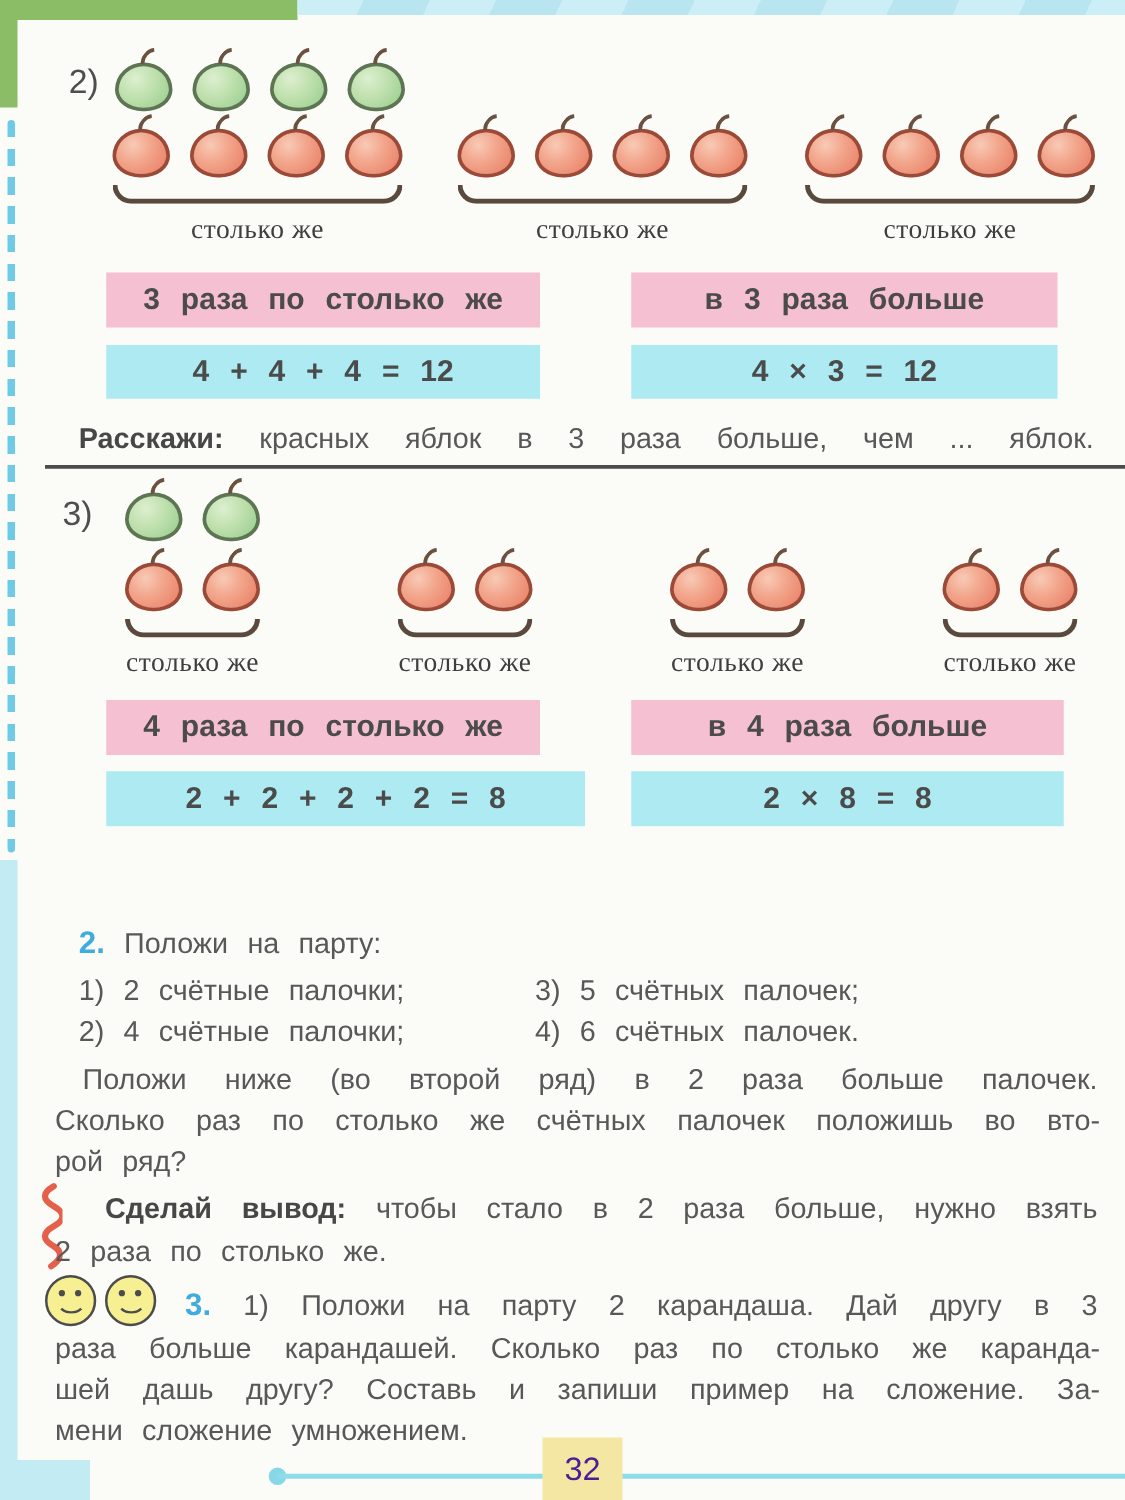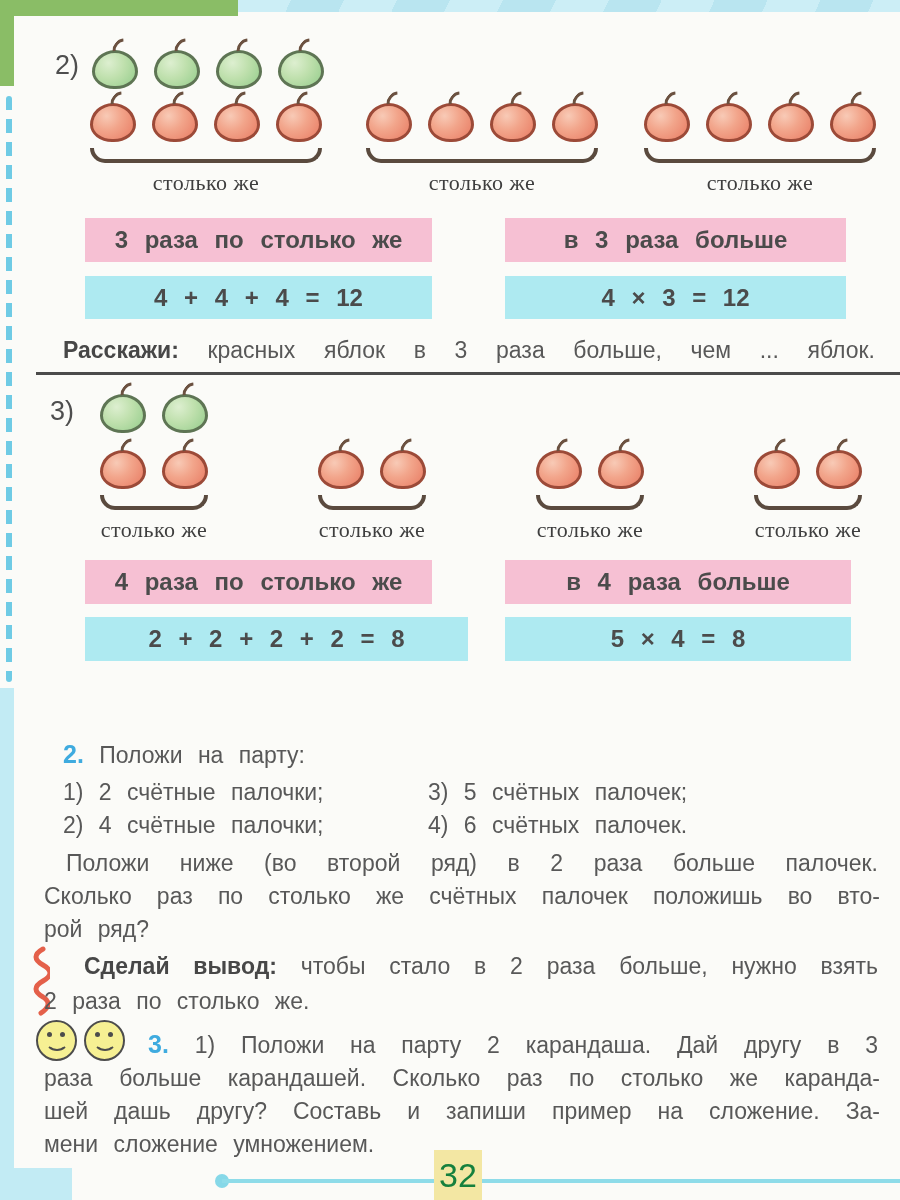--- a/index.html
+++ b/index.html
@@ -60,23 +60,23 @@
   .smiley{position:absolute;width:41px;height:41px;border-radius:50%;
     background:#f6f093;border:2.5px solid #4c4c4c;box-sizing:border-box;}
   .smiley::before{content:"";position:absolute;left:9px;top:10px;width:5px;height:5px;
     border-radius:50%;background:#4c4c4c;box-shadow:13px 0 0 #4c4c4c;}
   .smiley::after{content:"";position:absolute;left:7px;top:7px;width:20px;height:18px;
     border:2.5px solid transparent;border-bottom-color:#4c4c4c;border-radius:50%;}
 
   
   .footer-dot{left:215px;top:1174px;width:14px;height:14px;border-radius:50%;background:#86d8e8;}
   .footer-line{left:222px;top:1179px;width:678px;height:4px;background:#8edce9;}
-  .page-num-box{left:434px;top:1150px;width:48px;height:50px;background:#f3e7a3;
+  .page-num-box{left:434px;top:1150px;width:64px;height:50px;background:#f3e7a3;
     display:flex;align-items:center;justify-content:center;
-    font-size:34px;color:#15803d;}
+    font-size:26px;color:#4c1d95;}
 </style>
 </head>
 <body>
 
 <div id="page">
 
   <div class="abs strip-green-top"></div>
   <div class="abs strip-cyan-top"></div>
   <div class="abs strip-green-left"></div>
   <div class="abs dashed-line"></div>
@@ -171,21 +171,21 @@
         <div class="apple red"></div>
         <div class="apple red"></div>
       </div>
     <div class="bracket"></div>
     <div class="same-label">столько же</div>
   </div>
 
   <div class="banner pink" style="left:85px;top:560px;width:347px;height:44px;">4 раза по столько же</div>
   <div class="banner pink" style="left:505px;top:560px;width:346px;height:44px;">в 4 раза больше</div>
   <div class="banner cyan" style="left:85px;top:617px;width:383px;height:44px;">2 + 2 + 2 + 2 = 8</div>
-  <div class="banner cyan" style="left:505px;top:617px;width:346px;height:44px;">5 × 4 = 8</div>
+  <div class="banner cyan" style="left:505px;top:617px;width:346px;height:44px;">2 × 8 = 8</div>
 
 
   <div class="tline wsp" style="left:63px;top:740px;">
     <span class="blue-num">2.</span>
     <span>Положи на парту:</span>
   </div>
 
   <div class="tline wsp" style="left:63px;top:778px;">1) 2 счётные палочки;</div>
   <div class="tline wsp" style="left:63px;top:811px;">2) 4 счётные палочки;</div>
   <div class="tline wsp" style="left:428px;top:778px;">3) 5 счётных палочек;</div>

